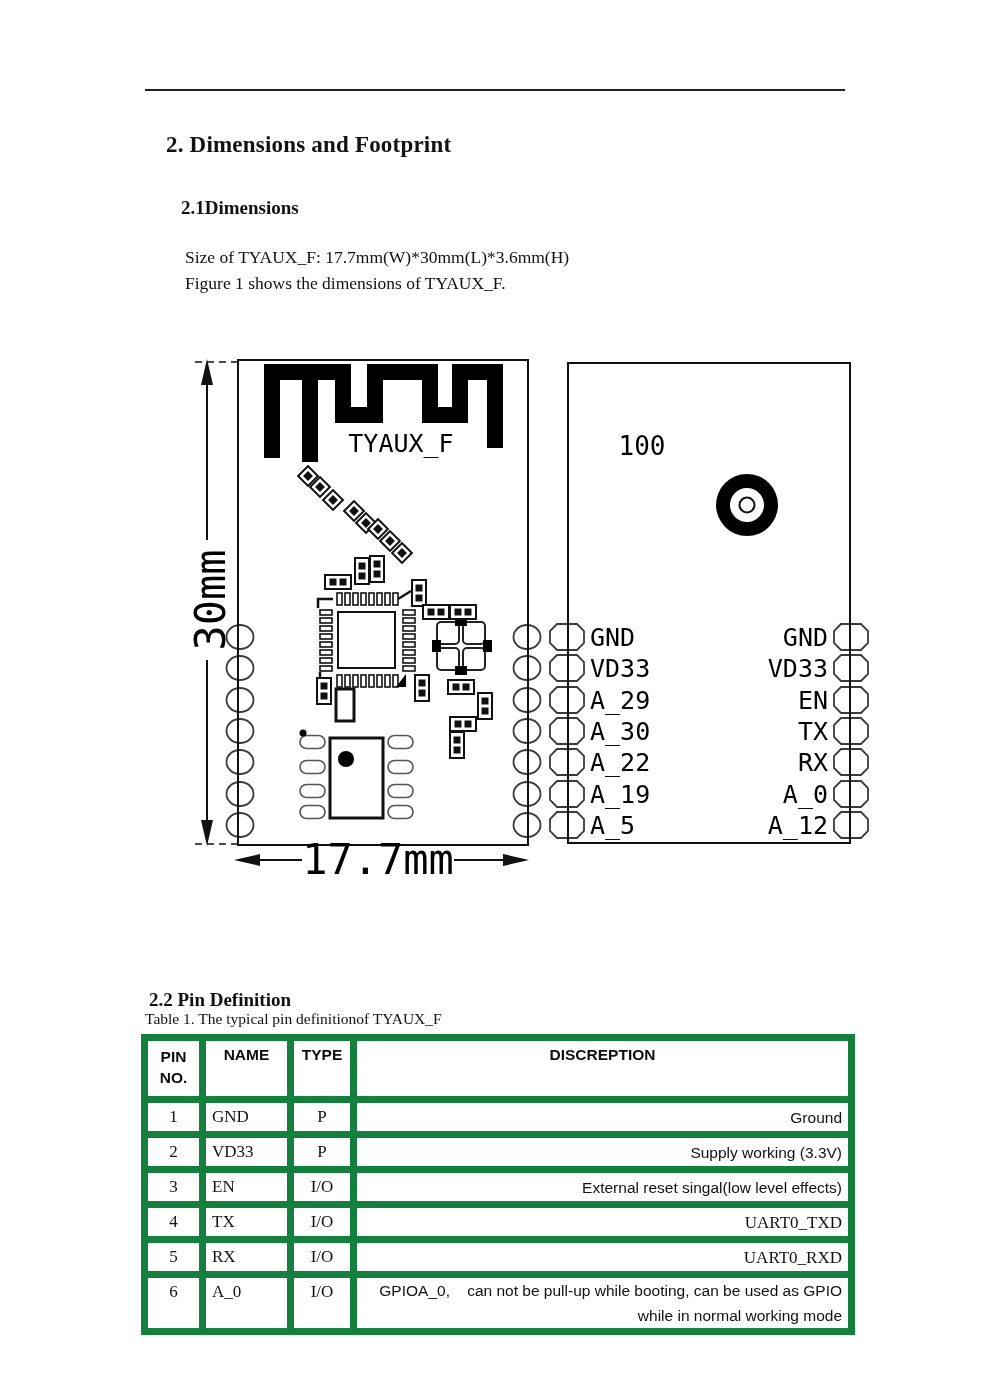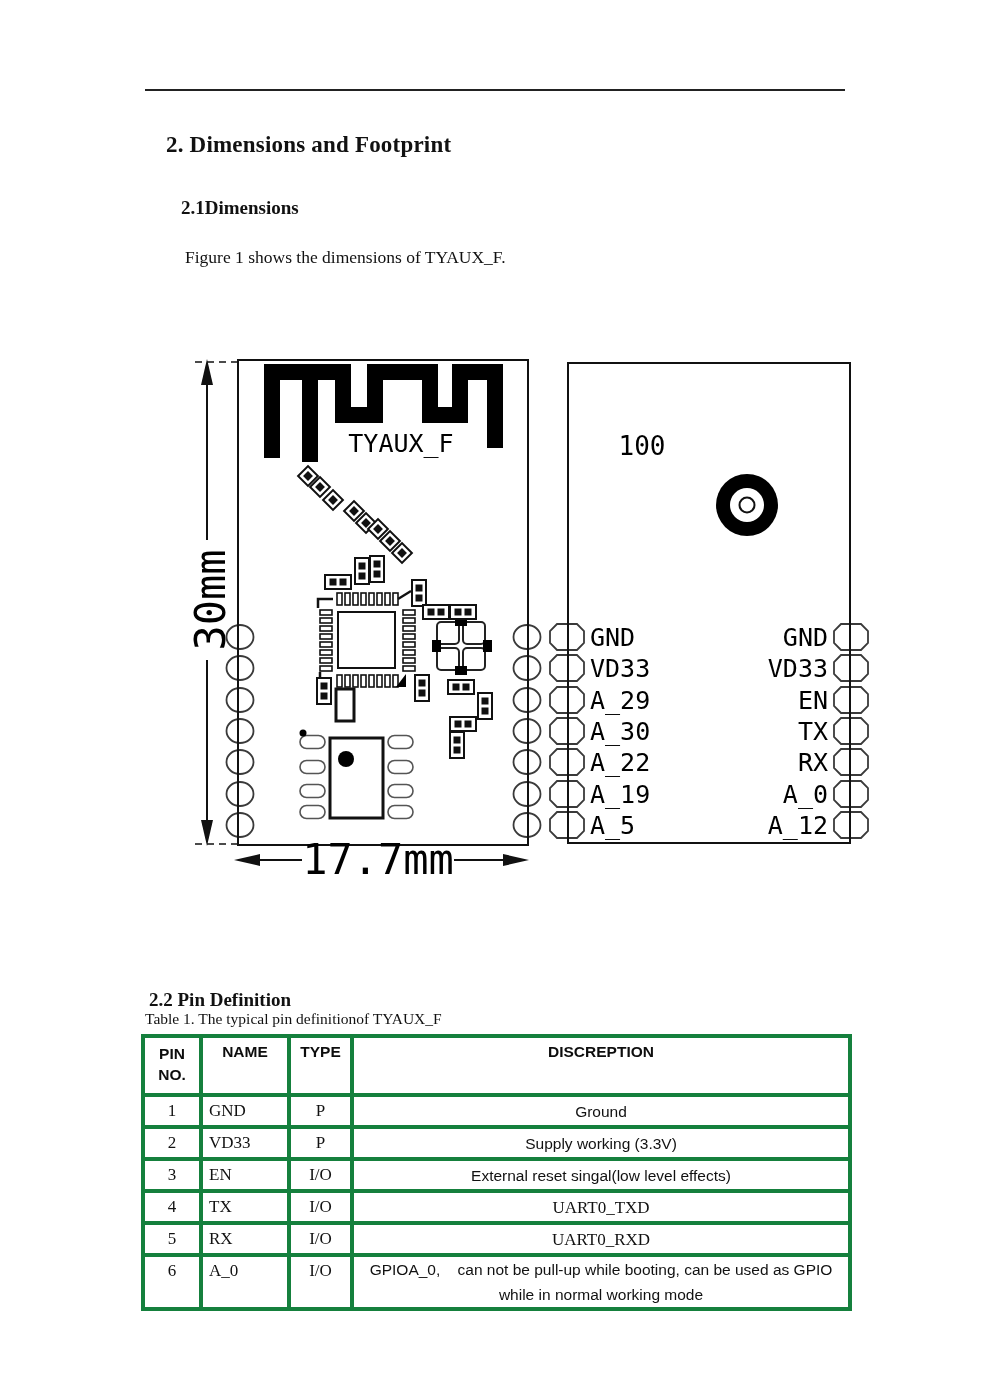--- a/index.html
+++ b/index.html
@@ -17,46 +17,47 @@
   .fig-caption{top:321px;left:145px;width:700px;text-align:center;font-size:15.5px;}
 
   .fig-wrap{top:345px;left:150px;width:720px;height:560px;}
 
   .h2b{top:989px;left:149px;font-size:19px;font-weight:bold;}
   .tbl-intro{top:984px;left:185px;font-size:17.5px;}
   .tbl-caption{top:1010px;left:145px;width:700px;text-align:left;font-size:15.5px;}
 
   table.pins{top:1034px;left:141px;position:absolute;border-collapse:collapse;width:707px;
              table-layout:fixed;}
-  table.pins th,table.pins td{border:4px solid #15803d;padding:0 6px;}
+  table.pins th,table.pins td{border:7px solid #15803d;padding:0 6px;}
   table.pins th{font-family:"Liberation Sans",sans-serif;font-size:15.5px;vertical-align:top;
                 padding-top:5px;height:50px;font-weight:bold;color:#0d0d0d;}
   table.pins col.c0{width:58px;} table.pins col.c1{width:88px;}
   table.pins col.c2{width:63px;} table.pins col.c3{width:498px;}
   td.no{ text-align:center;font-size:17px;height:28px;}
   td.nm{ text-align:left;font-size:17px;padding-left:12px;}
   td.tp{ text-align:center;font-size:17px;}
-  td.ds{ text-align:center;font-family:"Liberation Sans",sans-serif;font-size:15.5px;
+  td.ds{ text-align:right;font-family:"Liberation Sans",sans-serif;font-size:15.5px;
          padding-left:13px;white-space:pre-wrap;line-height:25px;}
   td.ds.serif-desc{font-family:"Liberation Serif",serif;font-size:17px;white-space:normal;}
   th .hline{line-height:21px;}
 
   svg text{fill:#000;}
 </style>
 </head>
 <body>
 
 <div class="page">
 
   <div class="abs doc-rule"></div>
 
   <div class="abs h1">2. Dimensions and Footprint</div>
   <div class="abs h2a">2.1Dimensions</div>
 
   <div class="abs body-text">
+    <div>Size of TYAUX_F: 17.7mm(W)*30mm(L)*3.6mm(H)</div>
     <div>Figure 1 shows the dimensions of TYAUX_F.</div>
   </div>
 
 
   <svg class="abs fig-wrap" viewBox="0 0 720 560" xmlns="http://www.w3.org/2000/svg">
     <defs>
       <ellipse id="epad" cx="0" cy="0" rx="13.5" ry="12" fill="#fff" stroke="#3a3a3a" stroke-width="1.8"></ellipse>
       <polygon id="opad" points="-10,-13 10,-13 17,-6 17,6 10,13 -10,13 -17,6 -17,-6" fill="#fff" stroke="#3a3a3a" stroke-width="1.8"></polygon>
       <rect id="padv" width="5" height="12" fill="#fff" stroke="#111" stroke-width="1.6"></rect>
       <rect id="padh" width="12" height="5" fill="#fff" stroke="#111" stroke-width="1.6"></rect>

